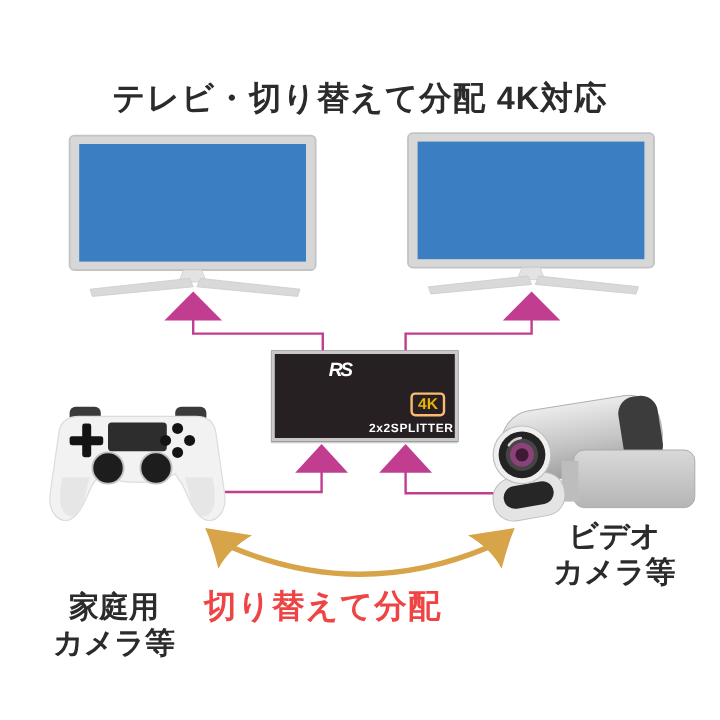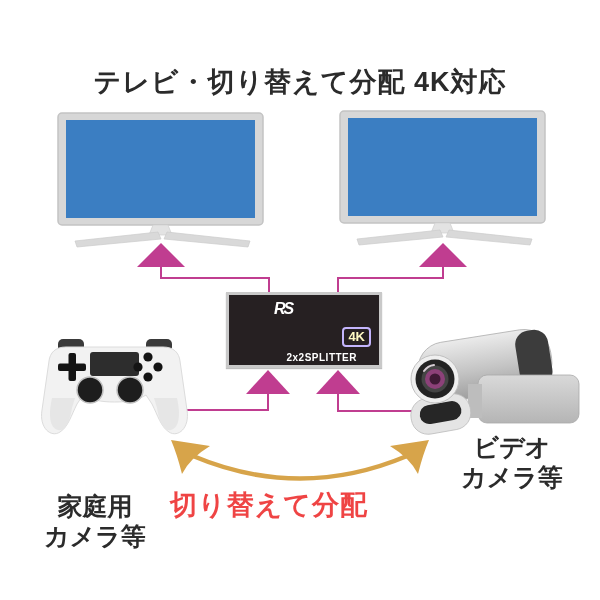--- a/index.html
+++ b/index.html
@@ -22,26 +22,26 @@
   #splitter-box{
     z-index:3;left:226px;top:292px;width:150px;height:70px;
     background:var(--device_dark,#262022);
     border:3px solid #c9c9c9;box-shadow:0 1px 1px rgba(0,0,0,.25);
   }
   #splitter-logo{
     position:absolute;left:9px;top:5px;color:#fff;
     font-weight:bold;font-style:italic;font-size:16px;letter-spacing:-2px;margin-left:36px;
   }
   #splitter-badge{
-    position:absolute;right:8px;bottom:18px;color:#fef9c3;
-    border:2px solid #c4b5fd;border-radius:4px;padding:0 4px;
+    position:absolute;right:8px;bottom:18px;color:#eab308;
+    border:2px solid #fdba74;border-radius:4px;padding:0 4px;
     font-weight:bold;font-size:13px;line-height:16px;letter-spacing:0;
   }
   #splitter-model{
-    position:absolute;right:22px;bottom:2px;color:#fff;
+    position:absolute;right:1px;bottom:2px;color:#fff;
     font-weight:bold;font-size:10px;letter-spacing:.5px;margin-left:24px;
   }
   
   .device-label{
     z-index:4;text-align:center;font-weight:bold;font-size:25px;
     line-height:30px;color:#2b2b2b;
   }
   #label-game{left:15px;top:443px;width:160px;margin-top:48px;}
   #label-camera{left:437px;top:432px;width:150px;}
   #label-switch{

